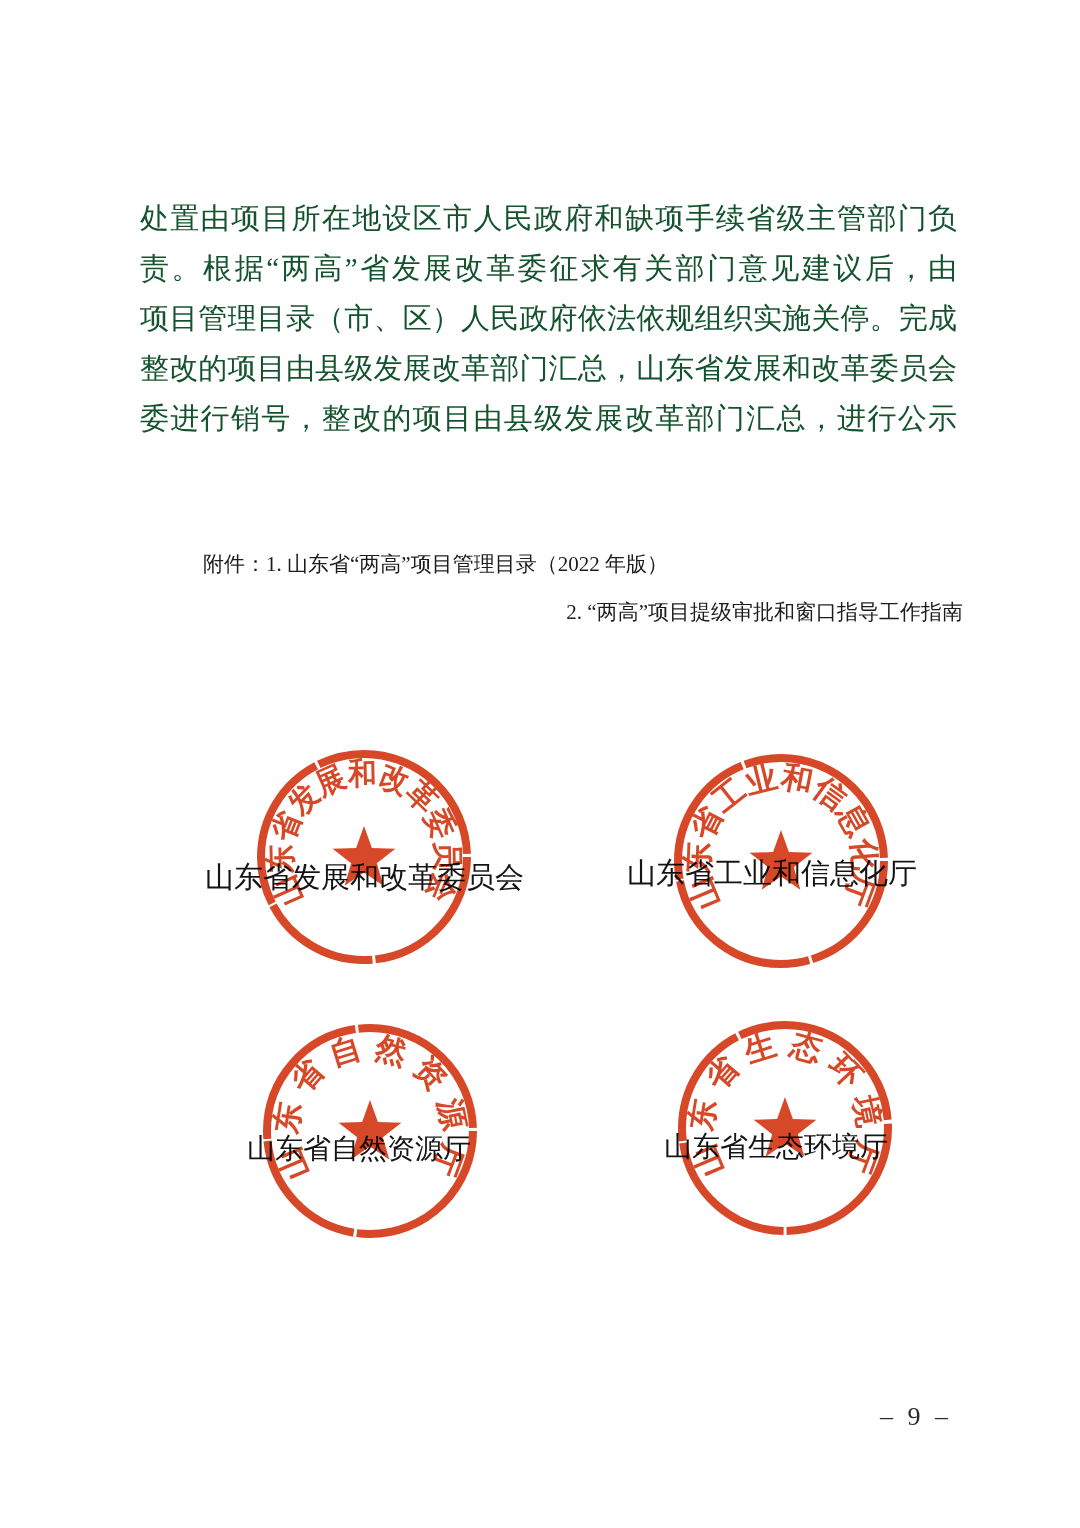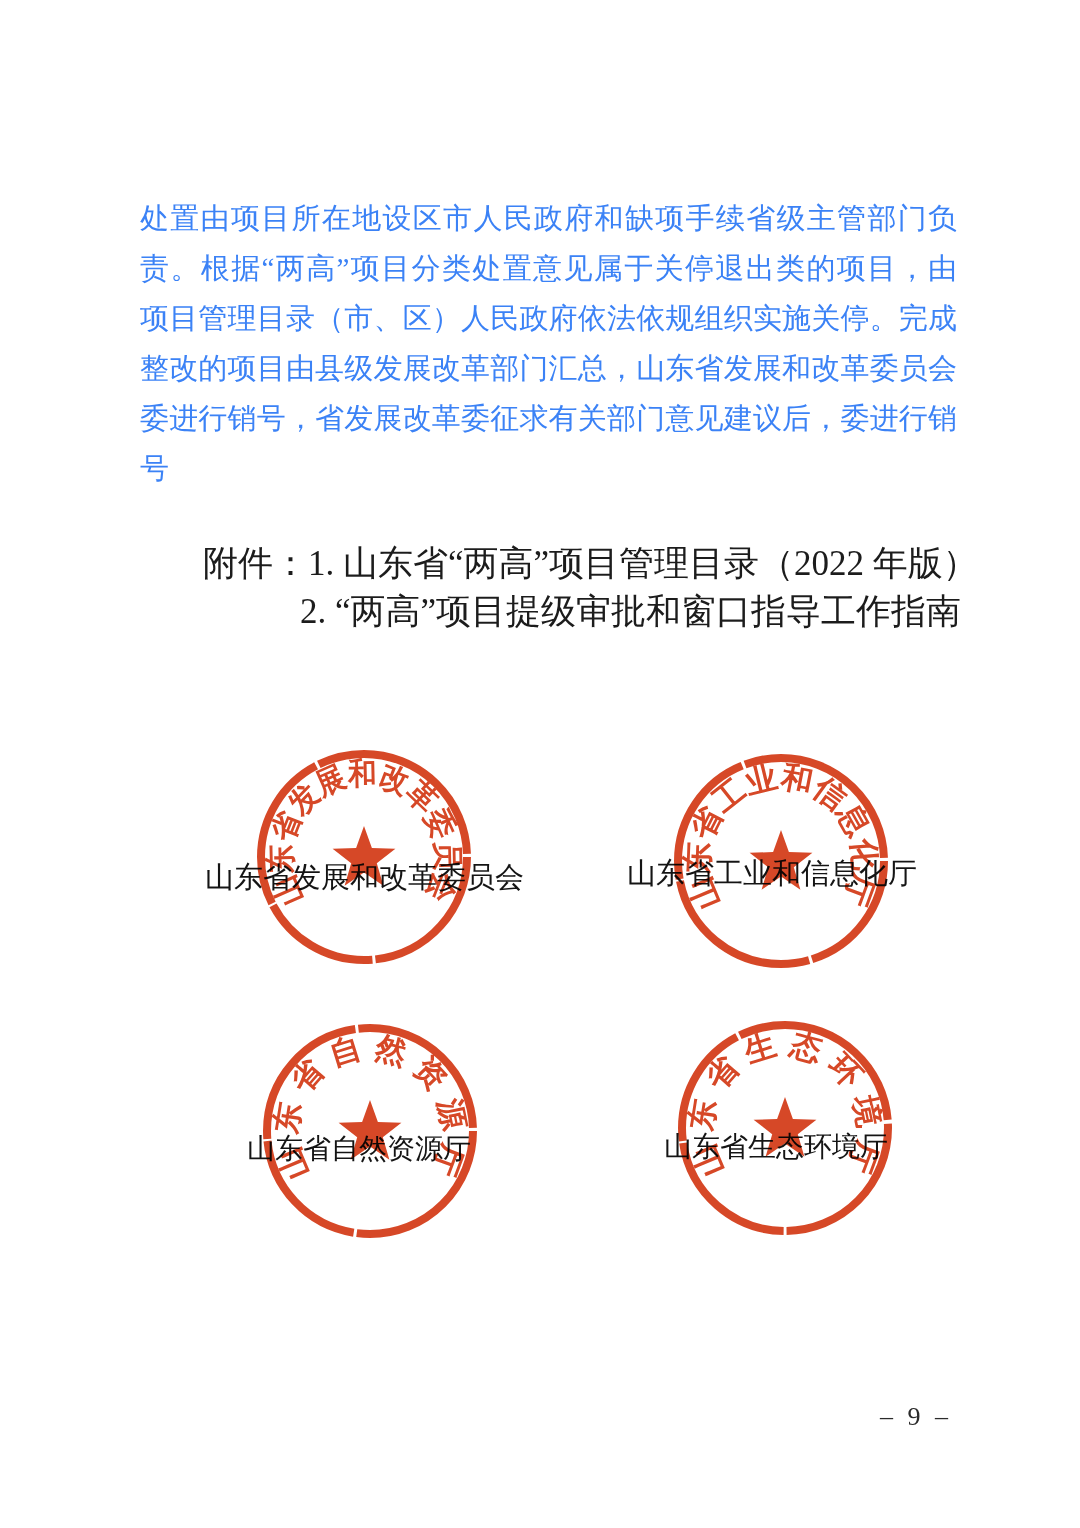--- a/index.html
+++ b/index.html
@@ -7,30 +7,30 @@
     position:relative;
     width:1080px;height:1528px;
     margin:0 auto;
     background:#ffffff;
     font-family:"Liberation Serif","DejaVu Serif",serif;
     color:#1f1f1f;
     overflow:hidden;
   }
   .body-text{
     position:absolute;left:140px;top:193px;width:817px;
-    font-size:29px;line-height:50px;color:#3b82f6;
+    font-size:29px;line-height:50px;color:#14532d;
   }
   .bline{height:50px;white-space:nowrap;}
   .bline.j{white-space:normal;text-align:justify;text-align-last:justify;}
   .attachments{
     position:absolute;left:203px;top:540px;width:760px;
-    font-size:35px;line-height:48px;color:#1c1c1c;
+    font-size:21px;line-height:48px;color:#1c1c1c;
   }
   .att-line{height:48px;white-space:nowrap;}
-  .att-line.indent{padding-left:97px;}
+  .att-line.indent{padding-left:97px;text-align:right;}
   .seal{
     position:absolute;width:222px;height:222px;
     mix-blend-mode:multiply;z-index:3;opacity:0.96;
   }
   .seal .ring{fill:none;stroke:#d5401e;stroke-width:8;}
   .seal .arcpath{fill:none;stroke:none;}
   .seal .sealtext{
     fill:#d5401e;font-size:31px;font-weight:bold;
     font-family:"Liberation Serif","DejaVu Serif",serif;
   }
@@ -53,24 +53,24 @@
     font-size:26px;letter-spacing:4px;color:#2b2b2b;text-align:center;
   }
 </style>
 </head>
 <body>
 
 <div class="page">
 
   <div class="body-text">
     <div class="bline j">处置由项目所在地设区市人民政府和缺项手续省级主管部门负</div>
-    <div class="bline j">责。根据“两高”项目分类处置意见属于关停退出类的项目，由</div>
+    <div class="bline j">责。根据“两高”省发展改革委征求有关部门意见建议后，由</div>
     <div class="bline j">项目管理目录（市、区）人民政府依法依规组织实施关停。完成</div>
     <div class="bline j">整改的项目由县级发展改革部门汇总，山东省发展和改革委员会</div>
-    <div class="bline j">委进行销号，省发展改革委征求有关部门意见建议后，委进行销号</div>
+    <div class="bline j">委进行销号，整改的项目由县级发展改革部门汇总，进行公示</div>
   </div>
 
   <div class="attachments">
     <div class="att-line"><span>附件：</span><span>1. 山东省“两高”项目管理目录（2022 年版）</span></div>
     <div class="att-line indent"><span>2. “两高”项目提级审批和窗口指导工作指南</span></div>
   </div>
 
   <div class="caption cap1">山东省发展和改革委员会</div>
   <div class="caption cap2">山东省工业和信息化厅</div>
   <div class="caption cap3">山东省自然资源厅</div>

